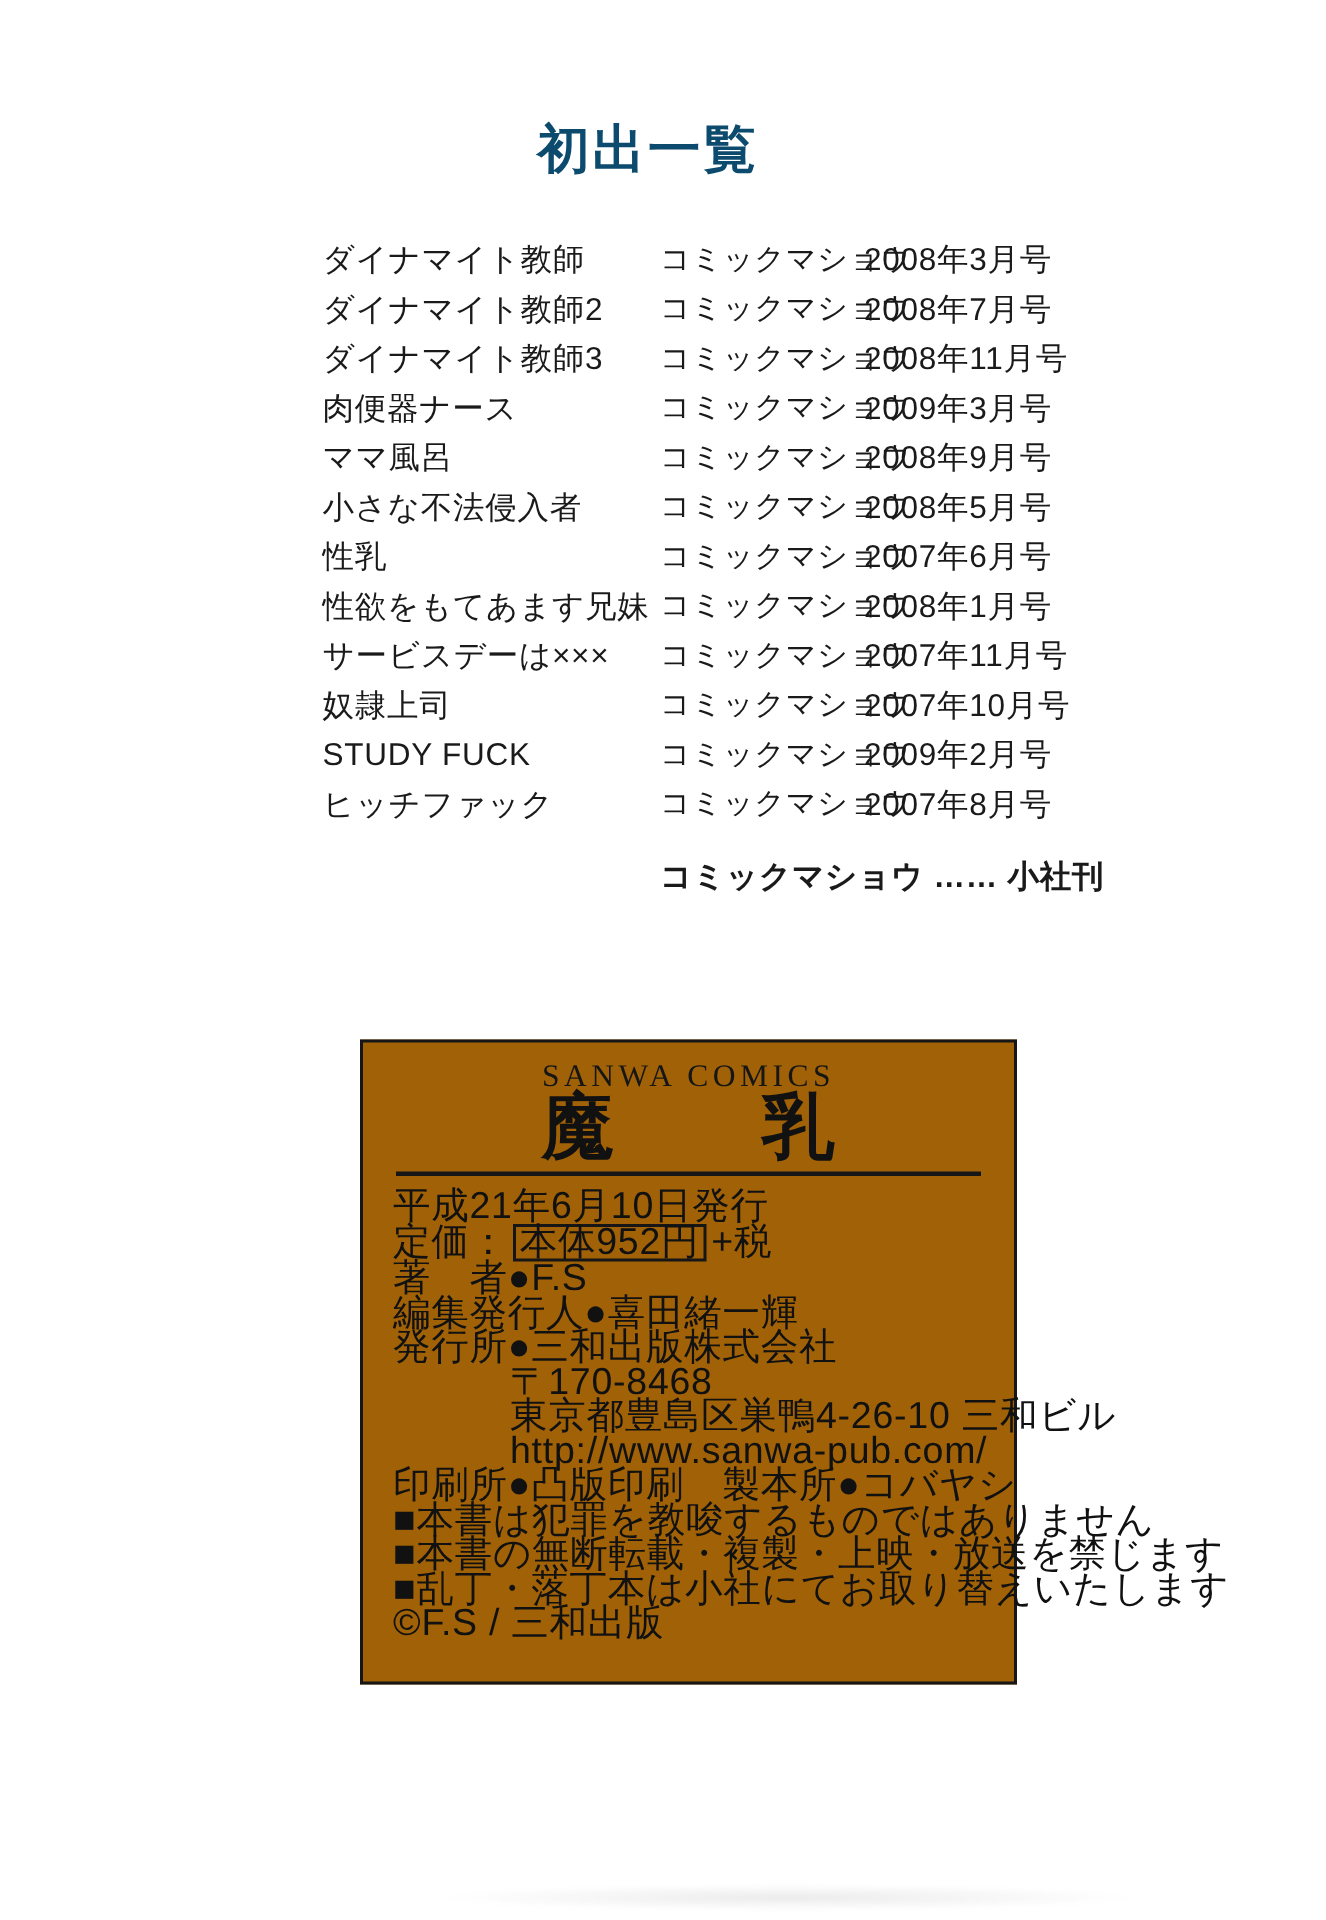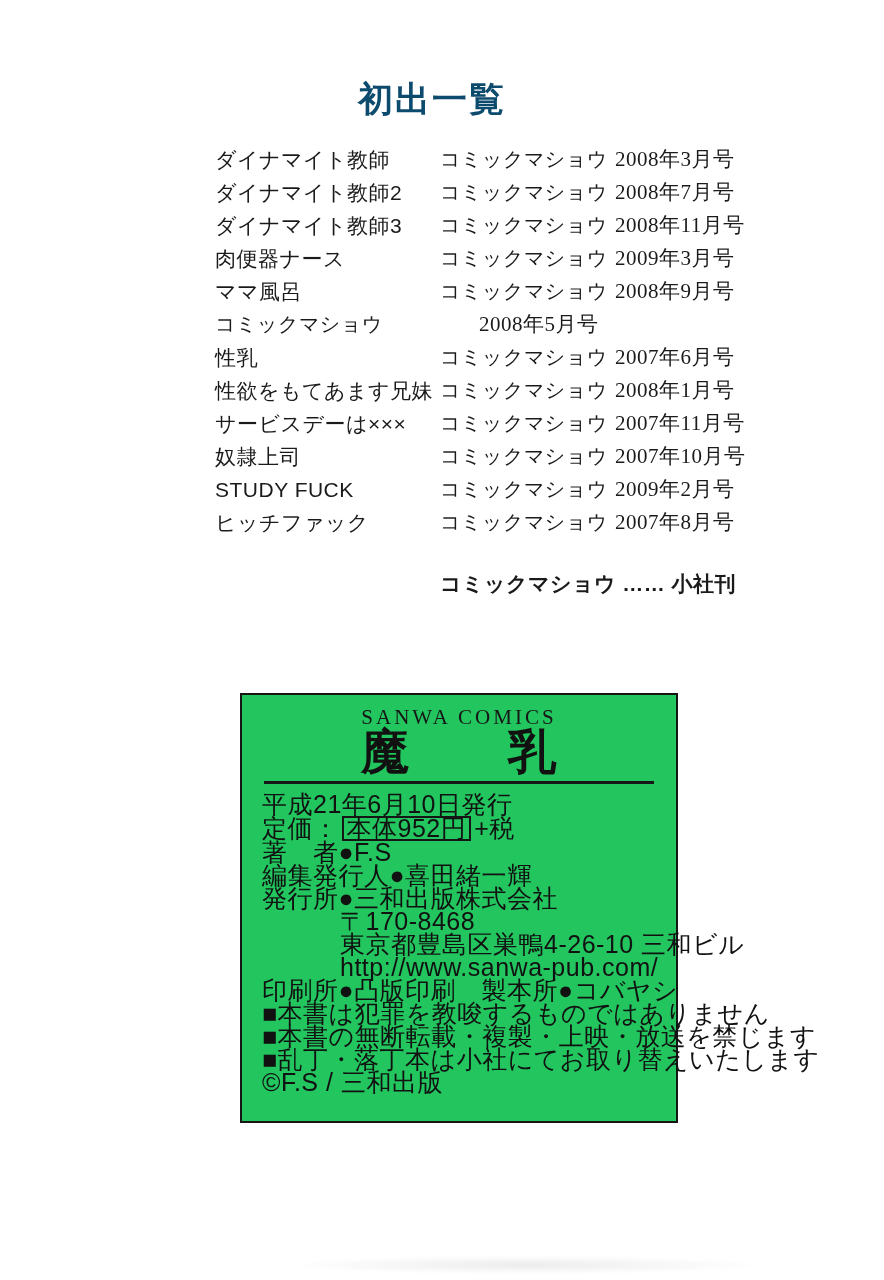--- a/index.html
+++ b/index.html
@@ -27,45 +27,44 @@
     font-weight: bold;
     font-size: 35px;
     letter-spacing: 2px;
     color: #0c4a6e;
   }
 
   
   .credits {
     position: absolute;
     left: 215px;
-    top: 143px;
+    top: 157px;
     width: 560px;
   }
   .credit-row {
     display: grid;
     grid-template-columns: 225px 136px auto;
     height: 33px;
     line-height: 33px;
     white-space: nowrap;
   }
   .credit-title {
     font-size: 21px;
     font-weight: 500;
     letter-spacing: 0.5px;
   }
   .credit-magazine {
     font-size: 20px;
     font-weight: 500;
     letter-spacing: 0.5px;
   }
   .credit-issue {
-    font-family: Liberation Serif, serif;
-    font-size: 21px;
-    letter-spacing: 0.5px;
-    margin-left: 39px;
+    font-family: Liberation Sans, sans-serif;
+    font-size: 21px;
+    letter-spacing: 0.5px;
   }
   .credits-footnote {
     position: absolute;
     left: 440px;
     top: 570px;
     font-size: 21px;
     font-weight: 700;
     letter-spacing: 0.5px;
     white-space: nowrap;
   }
@@ -73,21 +72,21 @@
   
   .colophon {
     position: absolute;
     left: 240px;
     top: 693px;
     width: 438px;
     height: 430px;
     box-sizing: border-box;
     border: 2px solid #161616;
     padding: 10px 20px 0 20px;
-    background: #22c55e;
+    background: #a16207;
   }
   .colophon-label {
     text-align: center;
     font-family: "Liberation Serif", serif;
     font-size: 21px;
     letter-spacing: 3px;
     line-height: 24px;
     color: #161616;
   }
   .colophon-book-title {
@@ -163,20 +162,21 @@
     <span class="credit-title">肉便器ナース</span>
     <span class="credit-magazine">コミックマショウ</span>
     <span class="credit-issue">2009年3月号</span>
   </div>
   <div class="credit-row">
     <span class="credit-title">ママ風呂</span>
     <span class="credit-magazine">コミックマショウ</span>
     <span class="credit-issue">2008年9月号</span>
   </div>
   <div class="credit-row">
+    <span class="credit-title">小さな不法侵入者</span>
     <span class="credit-magazine">コミックマショウ</span>
     <span class="credit-issue">2008年5月号</span>
   </div>
   <div class="credit-row">
     <span class="credit-title">性乳</span>
     <span class="credit-magazine">コミックマショウ</span>
     <span class="credit-issue">2007年6月号</span>
   </div>
   <div class="credit-row">
     <span class="credit-title">性欲をもてあます兄妹</span>

